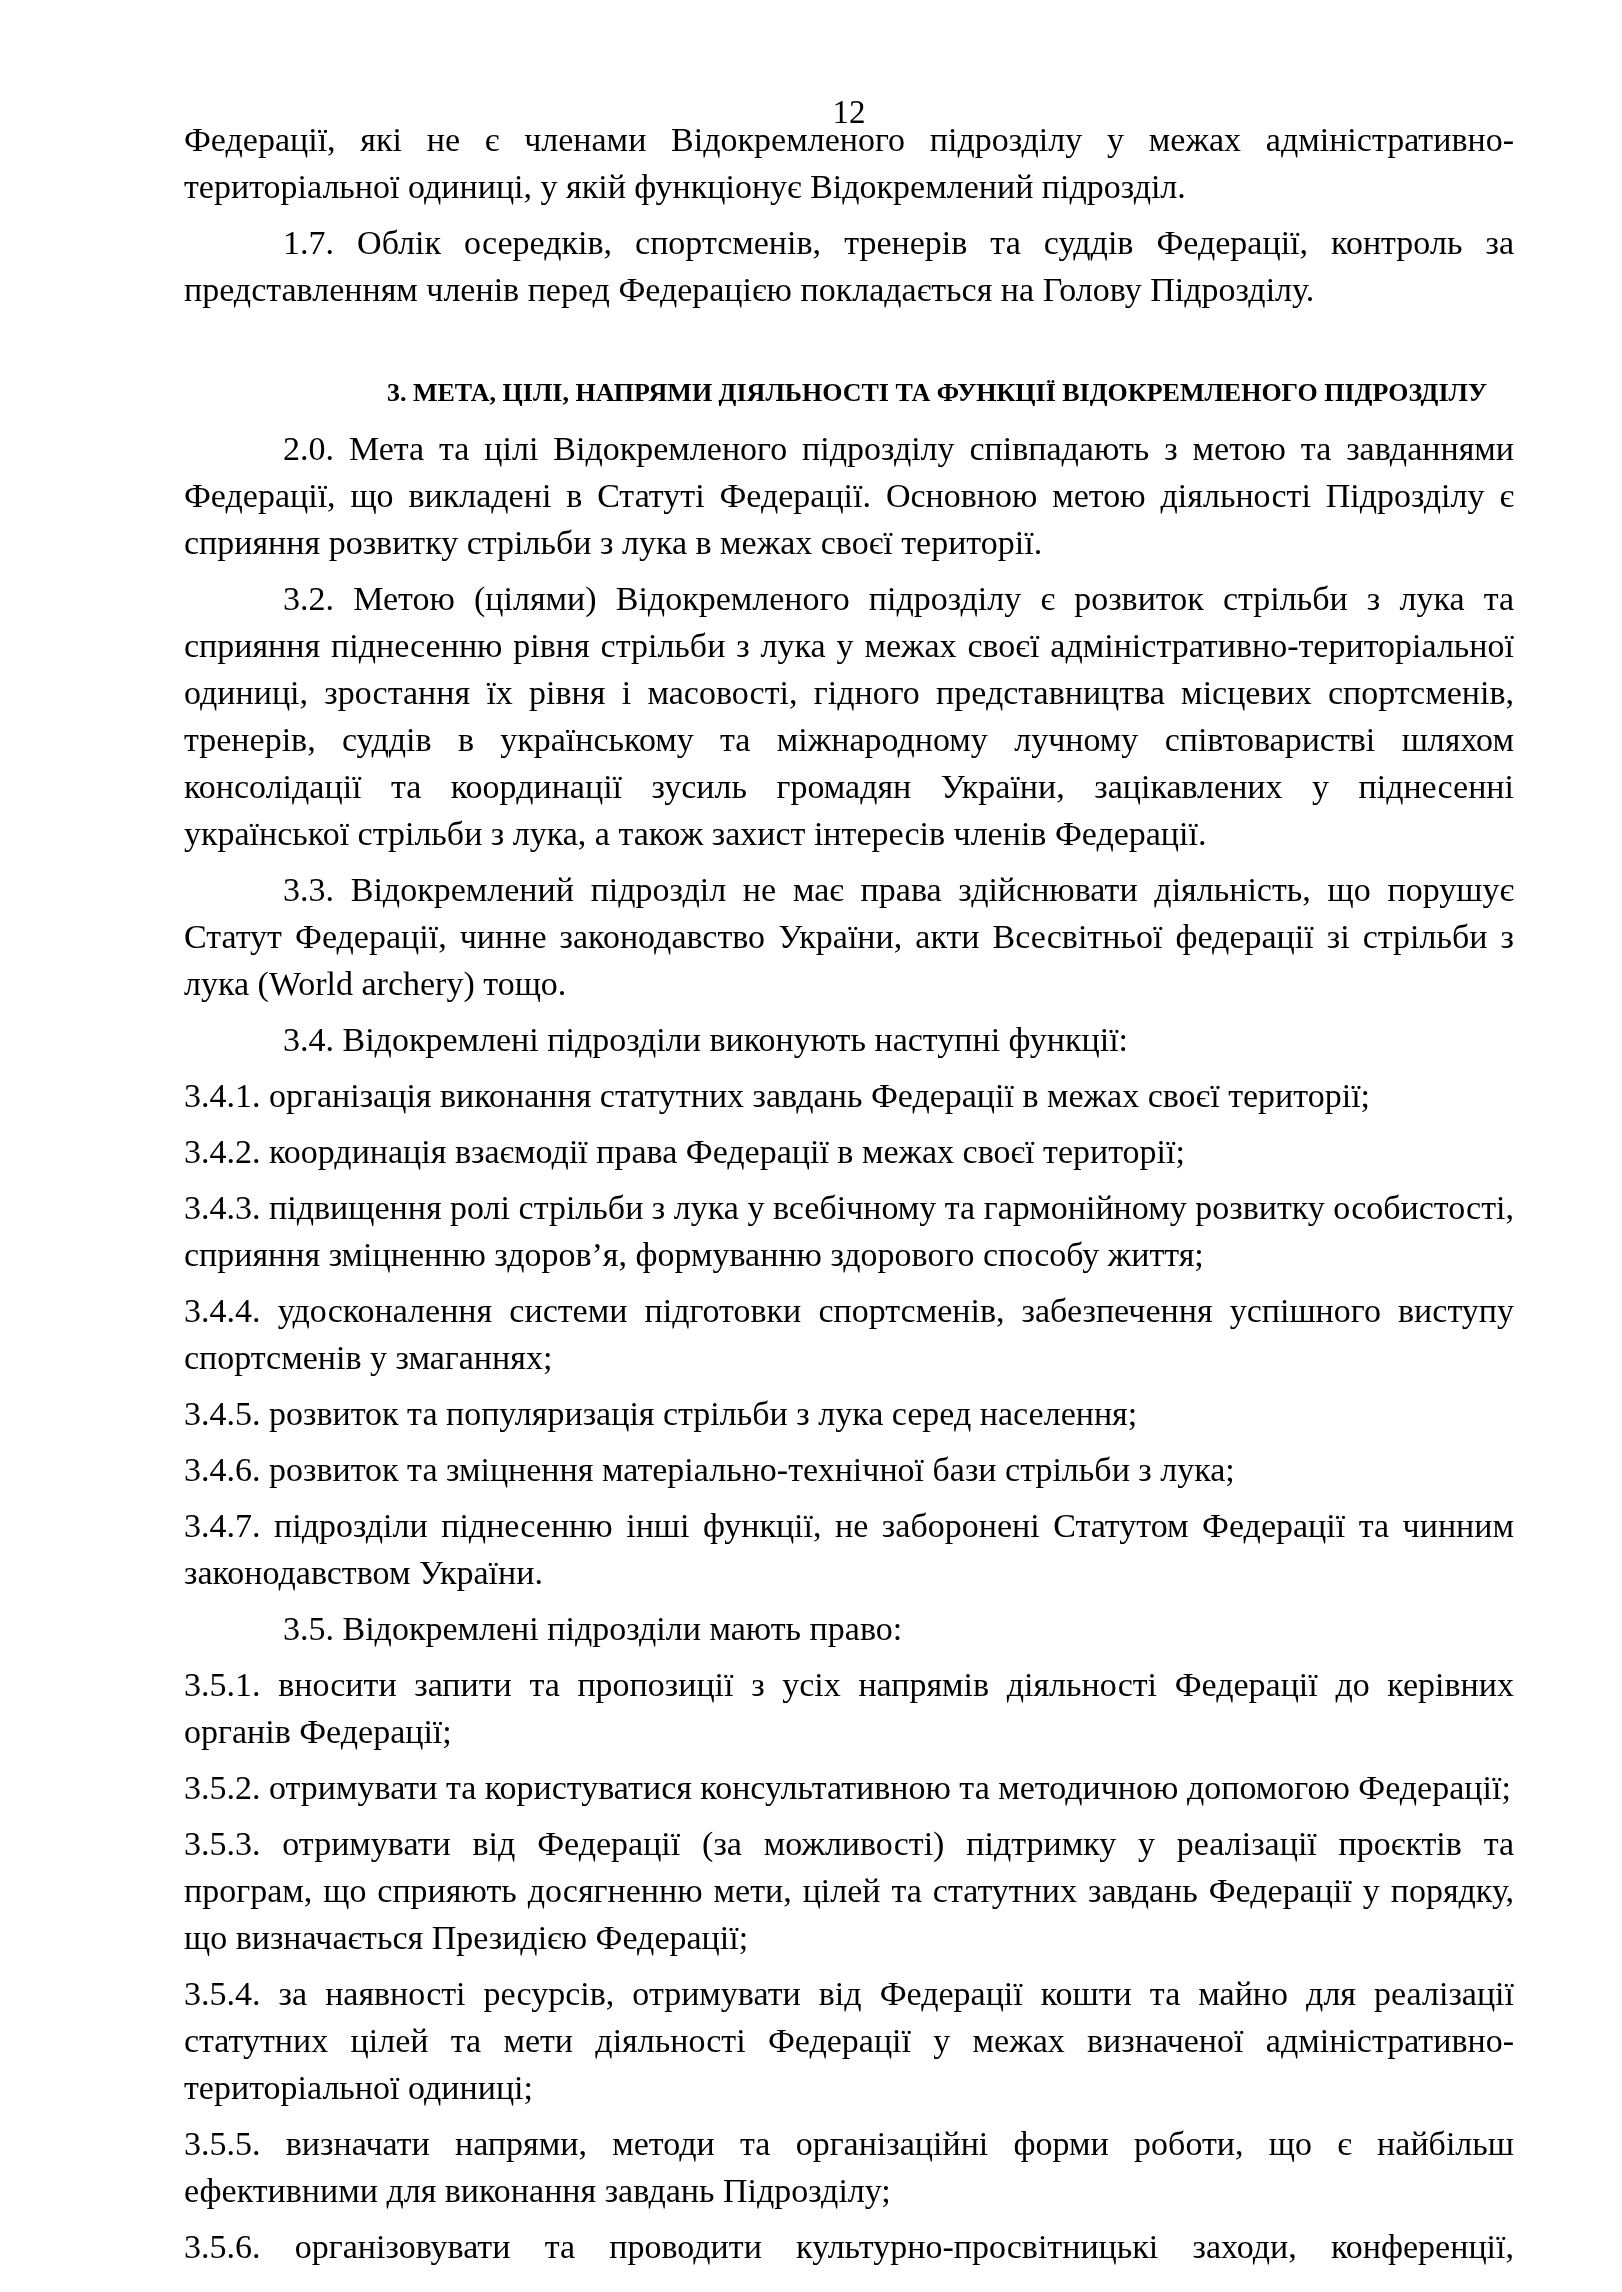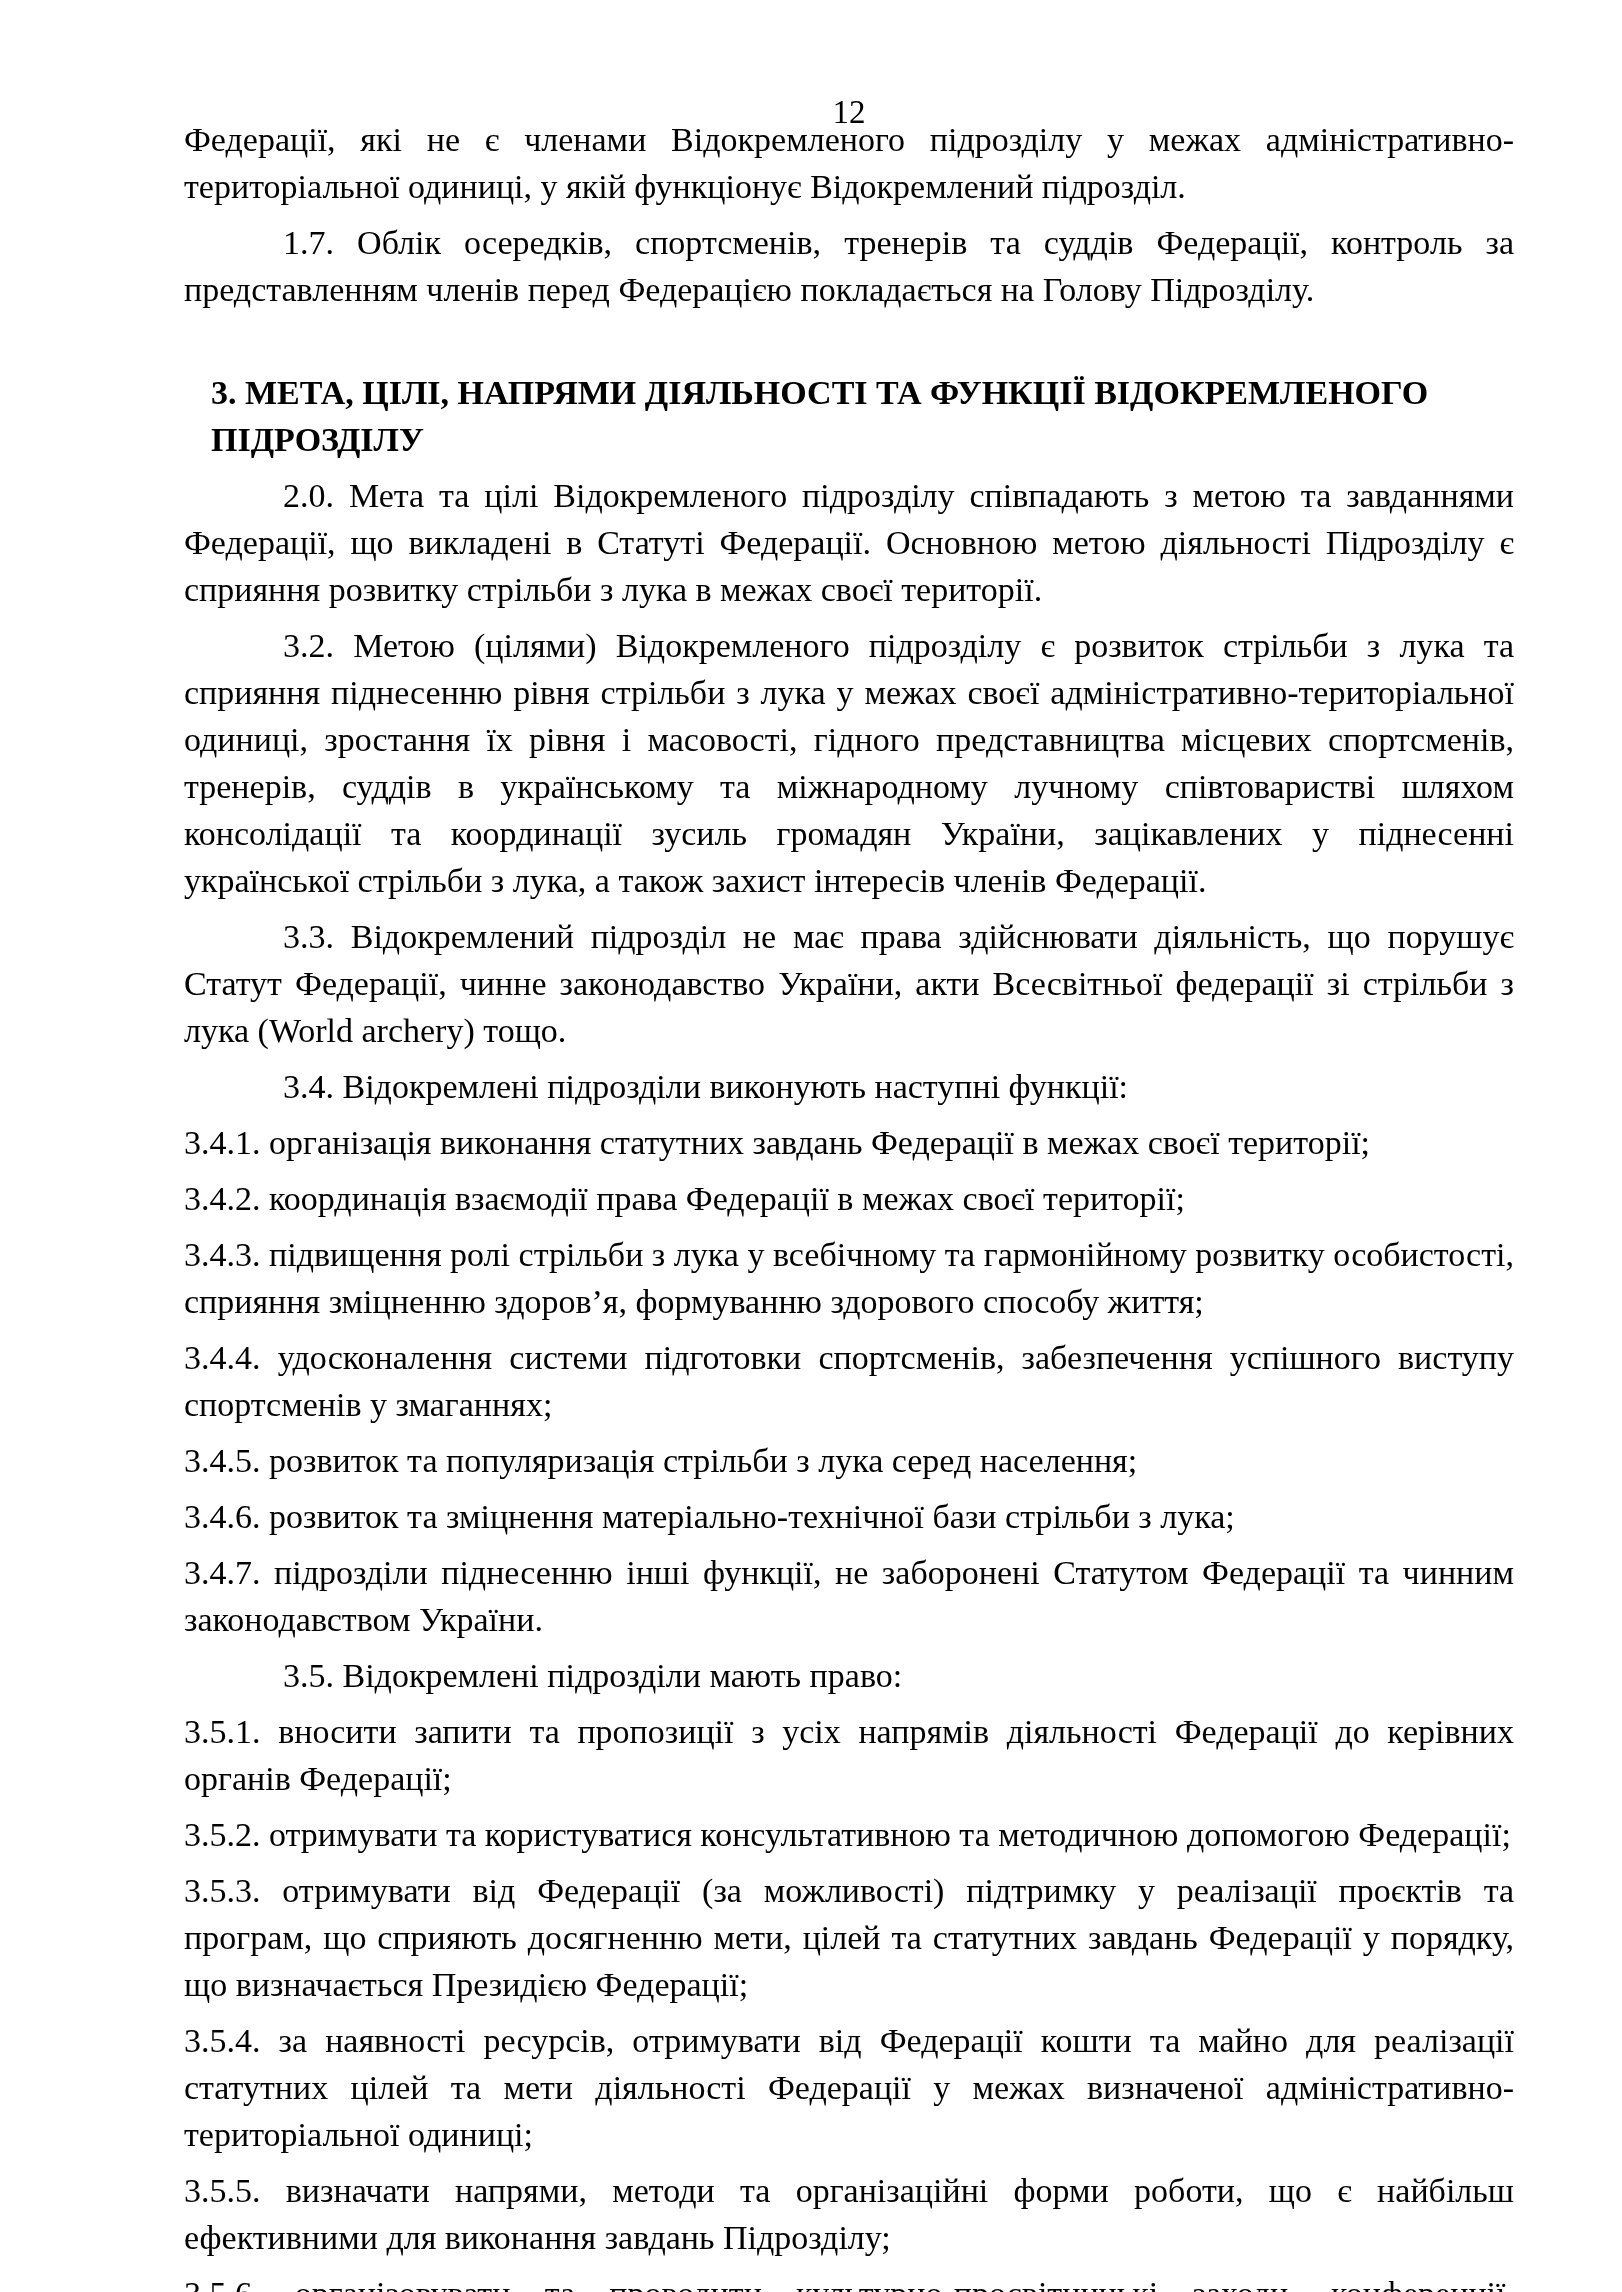--- a/index.html
+++ b/index.html
@@ -15,21 +15,21 @@
   .body-text {
     position: absolute; left: 175px; top: 107px; width: 1348px;
     font-size: 34px; line-height: 47px;
   }
   .para {
     margin: 9px; text-align: justify; text-align-last: left;
   }
   .para.indent { text-indent: 99px; }
   .spacer { height: 47px; }
   .heading {
-    margin: 0; text-align: left; font-weight: bold; font-size: 34px; line-height: 47px;
+    margin: 0; text-align: right; font-weight: bold; font-size: 26px; line-height: 47px;
     padding: 0 36px;
   }
 </style>
 </head>
 <body>
 
 <div class="page">
   <div class="page-number">12</div>
 
   <div class="body-text">

